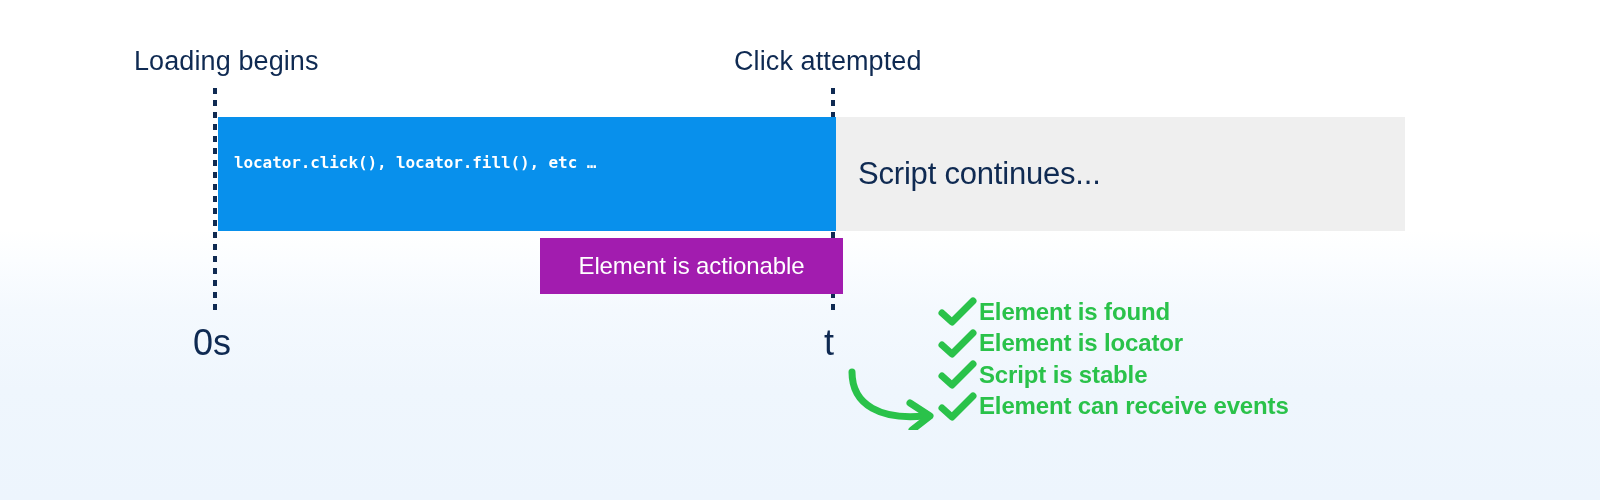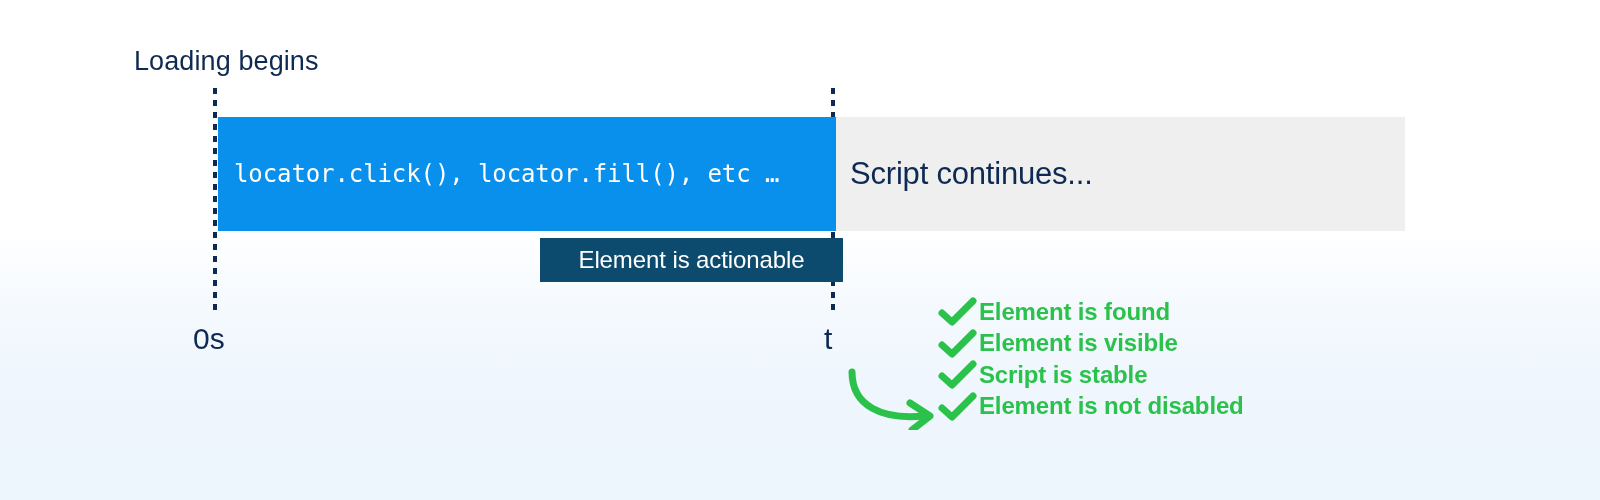--- a/index.html
+++ b/index.html
@@ -68,75 +68,75 @@
     width: 630px;
     background: #0890ec;
     padding: 22px 0 0 16px;
   }
   #bar-script {
     left: 836px;
     width: 569px;
     background: #efefef;
     display: flex;
     align-items: center;
-    padding-left: 14px;
+    padding-left: 22px;
   }
 
   #bar-auto-waiting .bar-title {
     font-family: "Liberation Sans", sans-serif;
     font-size: 31px;
     font-weight: 400;
     color: #ffffff;
     line-height: 1.12;
     letter-spacing: -0.2px;
   }
   #bar-auto-waiting .bar-code {
     font-family: "DejaVu Sans Mono", monospace;
-    font-size: 24px;
-    font-weight: 400;
+    font-size: 16px;
+    font-weight: 700;
     color: #ffffff;
     line-height: 1.3;
-    margin-top: 20px;
+    margin-top: 14px;
     letter-spacing: -0.1px;
     white-space: nowrap;
   }
   #bar-script .bar-title {
     font-family: "Liberation Sans", sans-serif;
     font-size: 31px;
     font-weight: 400;
     color: #0f2a52;
     letter-spacing: -0.2px;
   }
 
   
   #badge-actionable {
     position: absolute;
     left: 540px;
     top: 238px;
     width: 303px;
-    height: 44px;
-    background: #0c4a6e;
+    height: 56px;
+    background: #a21caf;
     display: flex;
     align-items: center;
     justify-content: center;
   }
   #badge-actionable .badge-text {
     font-family: "Liberation Sans", sans-serif;
     font-size: 24px;
     font-weight: 400;
     color: #ffffff;
     letter-spacing: -0.1px;
     white-space: nowrap;
   }
 
   
   .time-label {
     position: absolute;
     font-family: "Liberation Sans", sans-serif;
-    font-size: 30px;
+    font-size: 36px;
     font-weight: 400;
     color: #0f2a52;
   }
   #time-zero { left: 193px; top: 322px; }
   #time-t    { left: 824px; top: 322px; }
 
   
   #arrow-curve {
     position: absolute;
     left: 838px;
@@ -174,20 +174,21 @@
     line-height: 1;
   }
 </style>
 </head>
 <body>
 
 <div id="stage">
 
   <div class="marker-label" id="label-loading">Loading begins</div>
 
+  <div class="marker-label" id="label-click">Click attempted</div>
 
   <div class="guide" id="guide-start"></div>
 
   <div class="guide" id="guide-click"></div>
 
   <div class="bar" id="bar-auto-waiting">
     <div class="bar-code">locator.click(), locator.fill(), etc …</div>
   </div>
 
   <div class="bar" id="bar-script">
@@ -213,33 +214,33 @@
       <svg class="check-icon" viewBox="0 0 42 31">
         <path d="M 5 17 L 15 26 L 36 5" fill="none" stroke="#2ac24a" stroke-width="7" stroke-linecap="round" stroke-linejoin="round"></path>
       </svg>
       <span class="check-label">Element is found</span>
     </div>
 
     <div class="check-row">
       <svg class="check-icon" viewBox="0 0 42 31">
         <path d="M 5 17 L 15 26 L 36 5" fill="none" stroke="#2ac24a" stroke-width="7" stroke-linecap="round" stroke-linejoin="round"></path>
       </svg>
-      <span class="check-label">Element is visible</span>
+      <span class="check-label">Element is locator</span>
     </div>
 
     <div class="check-row">
       <svg class="check-icon" viewBox="0 0 42 31">
         <path d="M 5 17 L 15 26 L 36 5" fill="none" stroke="#2ac24a" stroke-width="7" stroke-linecap="round" stroke-linejoin="round"></path>
       </svg>
       <span class="check-label">Script is stable</span>
     </div>
 
-
-    <div class="check-row">
-      <svg class="check-icon" viewBox="0 0 42 31">
-        <path d="M 5 17 L 15 26 L 36 5" fill="none" stroke="#2ac24a" stroke-width="7" stroke-linecap="round" stroke-linejoin="round"></path>
-      </svg>
-      <span class="check-label">Element is not disabled</span>
-    </div>
+    <div class="check-row">
+      <svg class="check-icon" viewBox="0 0 42 31">
+        <path d="M 5 17 L 15 26 L 36 5" fill="none" stroke="#2ac24a" stroke-width="7" stroke-linecap="round" stroke-linejoin="round"></path>
+      </svg>
+      <span class="check-label">Element can receive events</span>
+    </div>
+
 
   </div>
 
 </div>
 
 </body></html>

